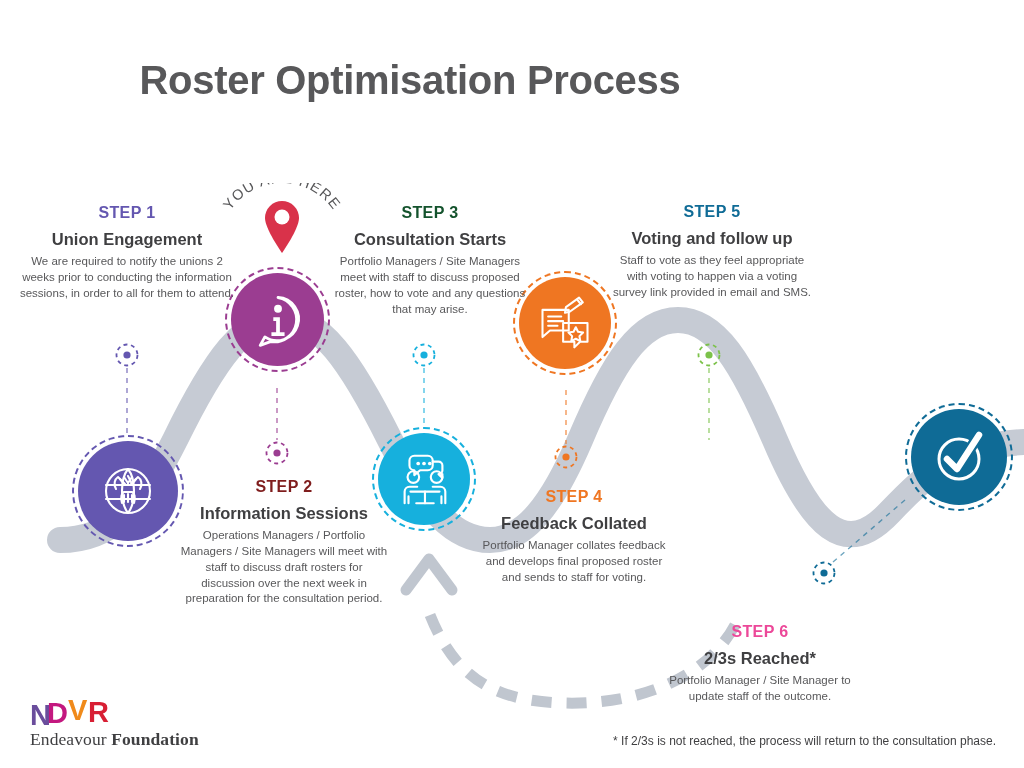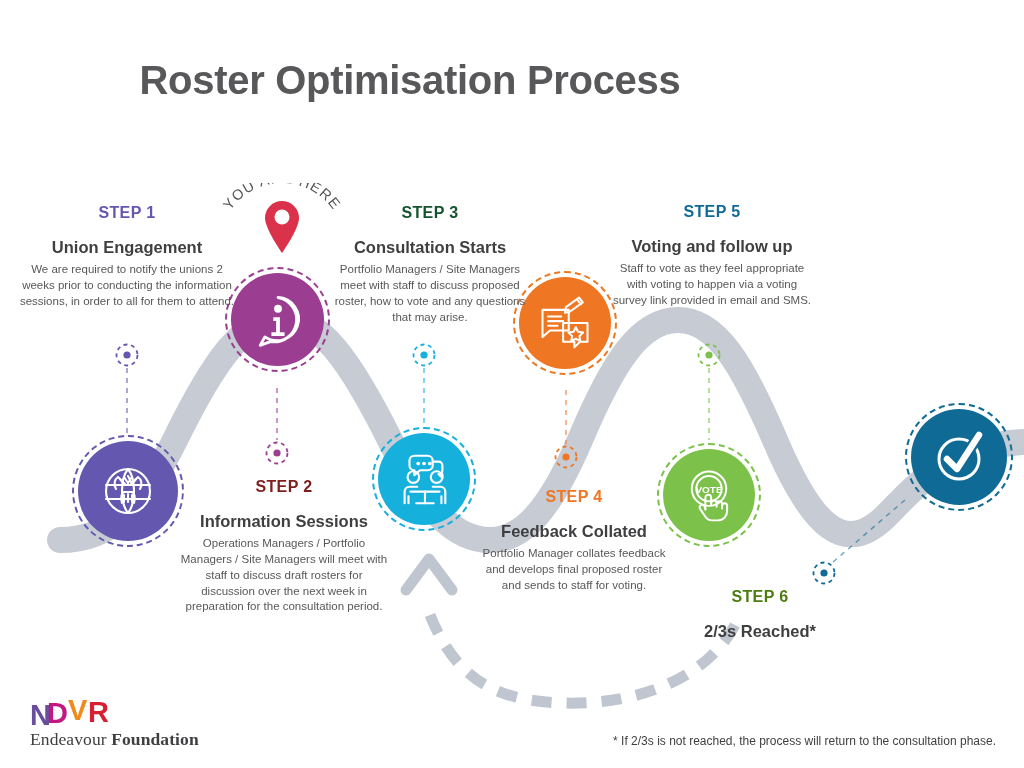--- a/index.html
+++ b/index.html
@@ -43,21 +43,21 @@
   .node svg{position:relative;z-index:2;}
 
   
   .block{position:absolute;z-index:5;text-align:center;}
   .step-label{
     font-size:16px;font-weight:bold;letter-spacing:0.4px;
     margin:0 0 3px 0;
   }
   .step-title{
     font-size:16.5px;font-weight:bold;color:#3f3f41;
-    margin:16px 0 5px 0;line-height:1.15;
+    margin:8px 0 5px 0;line-height:1.15;
   }
   .step-desc{
     font-size:11.5px;color:#58585a;line-height:1.38;
     margin:0;
   }
 
   
   .youarehere{position:absolute;z-index:6;}
 
   
@@ -244,57 +244,42 @@
       </svg>
     </div>
   </div>
 
   <div class="block" style="left:478px;top:488px;width:192px;">
     <div class="step-label" style="color:#ef7622;">STEP 4</div>
     <div class="step-title">Feedback Collated</div>
     <div class="step-desc">Portfolio Manager collates feedback and develops final proposed roster and sends to staff for voting.</div>
   </div>
 
-  <div class="node" style="left:657px;top:443px;width:104px;height:104px;">
-    <div class="ring" style="border-color:#7cc24a;"></div>
-    <div class="disc" style="background:#7cc24a;">
-      <svg width="58" height="58" viewBox="0 0 64 64">
-        <g fill="none" stroke="#ffffff" stroke-width="2.2" stroke-linecap="round" stroke-linejoin="round">
-          <circle cx="32" cy="25" r="19"></circle>
-          <circle cx="32" cy="25" r="14"></circle>
-          <path d="M 28 48 v -13 a 3.2 3.2 0 0 1 6.4 0 v 8"></path>
-          <path d="M 34.4 41 a 3 3 0 0 1 6 0 v 4"></path>
-          <path d="M 40.4 42 a 3 3 0 0 1 6 0 v 5"></path>
-          <path d="M 46.4 44 a 2.8 2.8 0 0 1 5.6 0 v 6 a 10 10 0 0 1 -10 10 h -7 a 9 9 0 0 1 -7 -4 l -6 -9 a 3 3 0 0 1 4.6 -3.6 L 28 48"></path>
-        </g>
-        <text x="32" y="29.5" font-family="Liberation Sans, sans-serif" font-size="11" font-weight="bold" fill="#ffffff" text-anchor="middle">VOTE</text>
-      </svg>
-    </div>
-  </div>
 
   <div class="block" style="left:612px;top:203px;width:200px;">
     <div class="step-label" style="color:#0f6b96;">STEP 5</div>
     <div class="step-title">Voting and follow up</div>
     <div class="step-desc">Staff to vote as they feel appropriate with voting to happen via a voting survey link provided in email and SMS.</div>
   </div>
 
   <div class="node" style="left:905px;top:403px;width:108px;height:108px;">
     <div class="ring" style="border-color:#0f6b96;"></div>
     <div class="disc" style="background:#0f6b96;">
       <svg width="64" height="64" viewBox="0 0 64 64">
         <circle cx="32" cy="34" r="20" fill="none" stroke="#ffffff" stroke-width="3"></circle>
         <path d="M 20 34 L 30 44 L 52 10" fill="none" stroke="#0f6b96" stroke-width="11" stroke-linecap="round" stroke-linejoin="round"></path>
         <path d="M 20 34 L 30 44 L 52 10" fill="none" stroke="#ffffff" stroke-width="6.5" stroke-linecap="round" stroke-linejoin="round"></path>
       </svg>
     </div>
   </div>
 
   <div class="block" style="left:655px;top:588px;width:210px;">
-    <div class="step-label" style="color:#4d7c0f;">STEP 6</div>
+    <div class="step-label" style="color:#ec4899;margin-top:35px;">STEP 6</div>
     <div class="step-title">2/3s Reached*</div>
+    <div class="step-desc">Portfolio Manager / Site Manager to update staff of the outcome.</div>
   </div>
 
   <div class="footnote">* If 2/3s is not reached, the process will return to the consultation phase.</div>
 
   <div class="logo">
     <svg width="96" height="30" viewBox="0 0 96 30">
       <g font-family="Liberation Sans, sans-serif" font-size="29" font-weight="bold">
         <text x="0" y="26" fill="#6a4d9c">N</text>
         <text x="17" y="24" fill="#c3187f">D</text>
         <text x="38" y="21" fill="#f08a1b">V</text>

